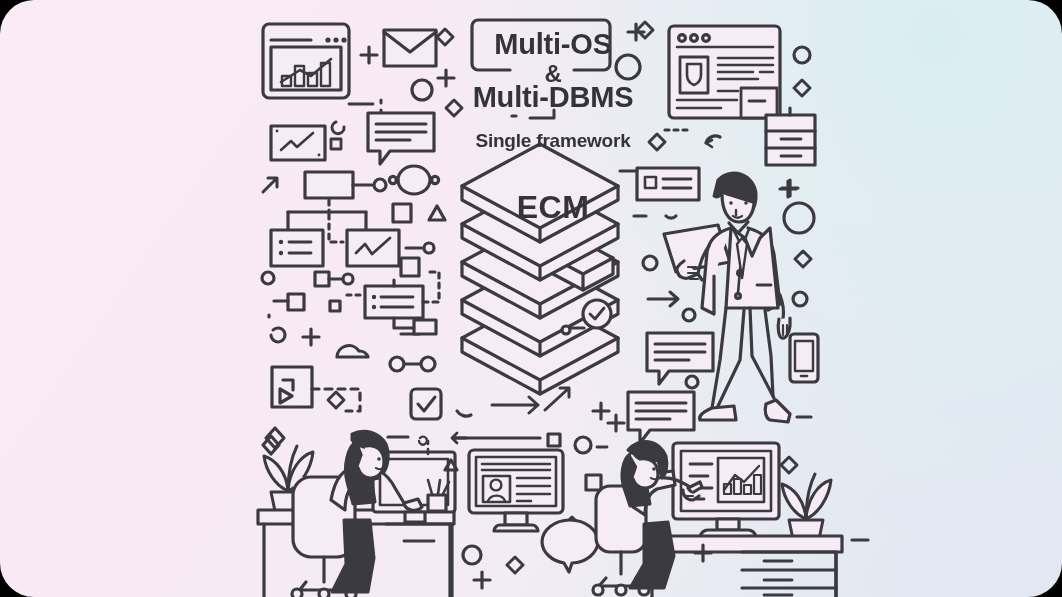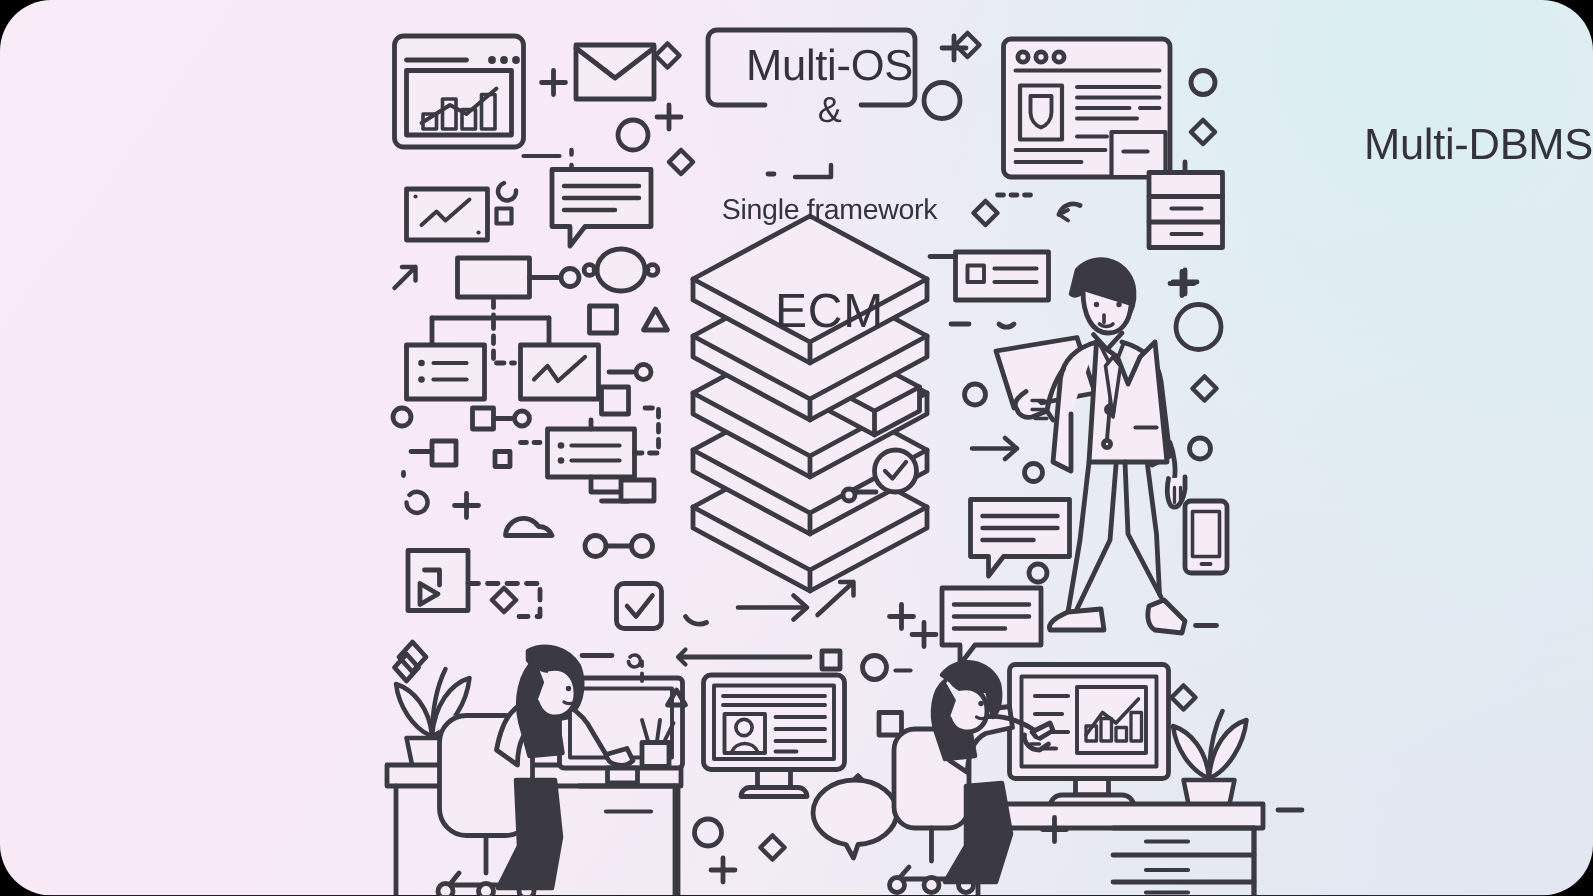--- a/index.html
+++ b/index.html
@@ -4,24 +4,24 @@
 <style>
   html,body{margin:0;padding:0;background:#000;}
   body{width:1062px;height:597px;overflow:hidden;font-family:"Liberation Sans",sans-serif;}
   #stage{position:relative;width:1062px;height:597px;border-radius:34px;overflow:hidden;
          background:
            radial-gradient(circle at 88% 6%, #d9eef1 0%, rgba(217,238,241,0) 46%),
            radial-gradient(circle at 97% 97%, #e2e7f1 0%, rgba(226,231,241,0) 42%),
            linear-gradient(125deg, #f9ecf7 0%, #f7eaf6 38%, #f2ecf4 62%, #e6ecf3 86%, #e1e8f1 100%);
   }
   #art{position:absolute;inset:0;}
-  .lbl{position:absolute;color:#34323a;font-weight:400;letter-spacing:-.2px;white-space:nowrap;padding-left:44px;}
+  .lbl{position:absolute;color:#34323a;font-weight:700;letter-spacing:-.2px;white-space:nowrap;padding-left:44px;}
   #t-os{left:0;right:0;top:28px;text-align:center;font-size:29px;}
   #t-amp{left:0;right:0;top:60px;text-align:center;font-size:24px;}
-  #t-db{left:0;right:0;top:81px;text-align:right;font-size:29px;}
+  #t-db{left:0;right:0;top:81px;text-align:center;font-size:29px;}
   #t-sf{left:0;right:0;top:130px;text-align:center;font-size:19px;}
   #t-ecm{left:0;right:0;top:189px;text-align:center;font-size:32px;letter-spacing:.5px;}
 </style>
 </head>
 <body>
 
 <div id="stage">
 
   <svg id="art" viewBox="0 0 1062 597" xmlns="http://www.w3.org/2000/svg">
     <defs>

